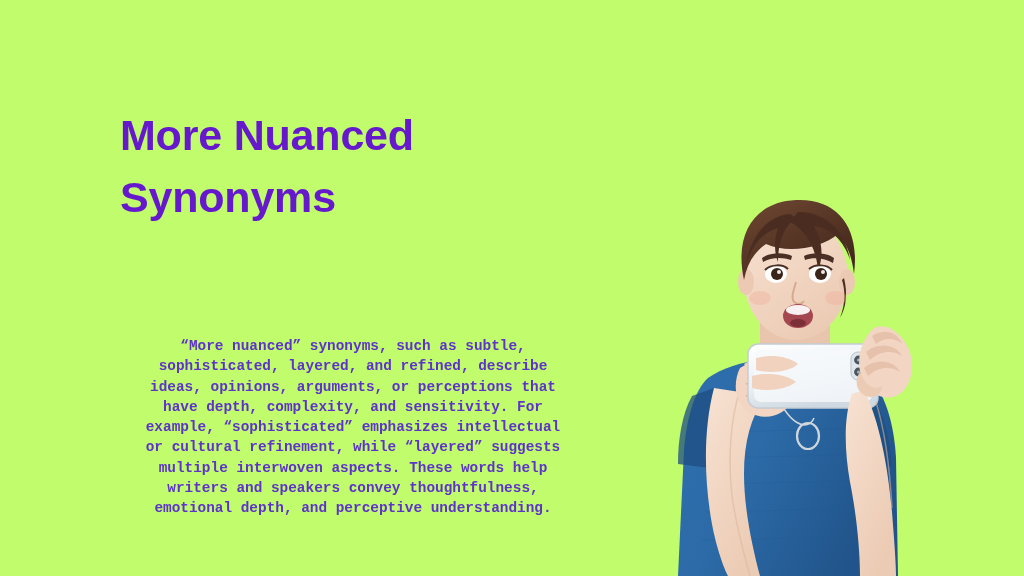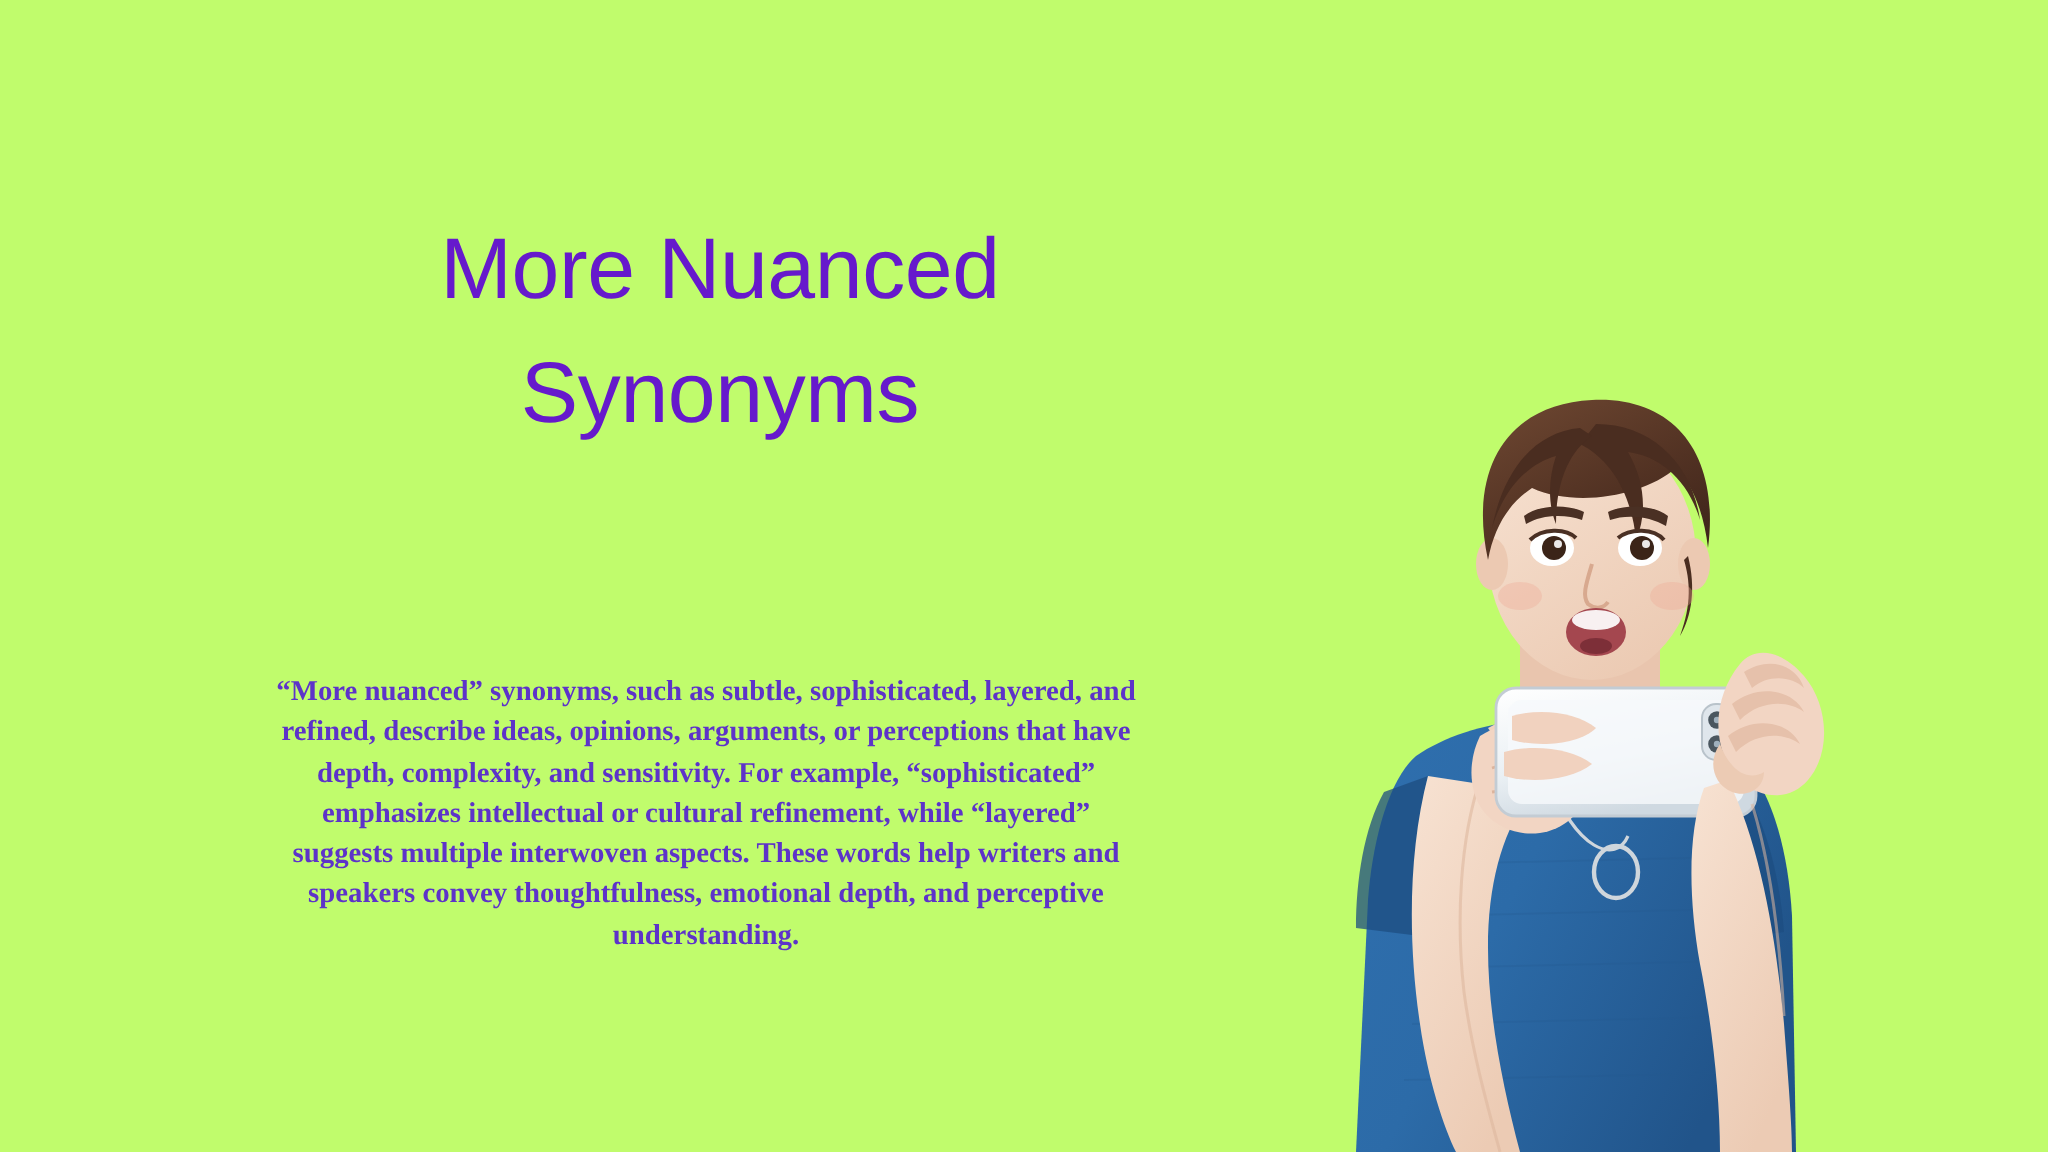--- a/index.html
+++ b/index.html
@@ -28,38 +28,37 @@
     width: 480px;
     height: 576px;
   }
 
   #slide-title {
     position: absolute;
     left: 0;
     top: 104px;
     width: 480px;
     margin: 0;
-    text-align: center;
     font-family: "Liberation Sans", sans-serif;
-    font-weight: normal;
+    font-weight: bold;
     font-size: 43px;
     line-height: 1.45;
     letter-spacing: -0.2px;
     color: #6619cc;
     white-space: pre-line;
   }
 
   #slide-body {
     position: absolute;
     left: 14px;
     top: 336px;
     width: 438px;
     margin: 0;
     text-align: center;
-    font-family: Liberation Serif, serif;
+    font-family: Liberation Mono, monospace;
     font-weight: bold;
     font-size: 14.4px;
     line-height: 20.3px;
     color: #5d33c9;
   }
 
   
   #photo-figure {
     position: absolute;
     left: 648px;

